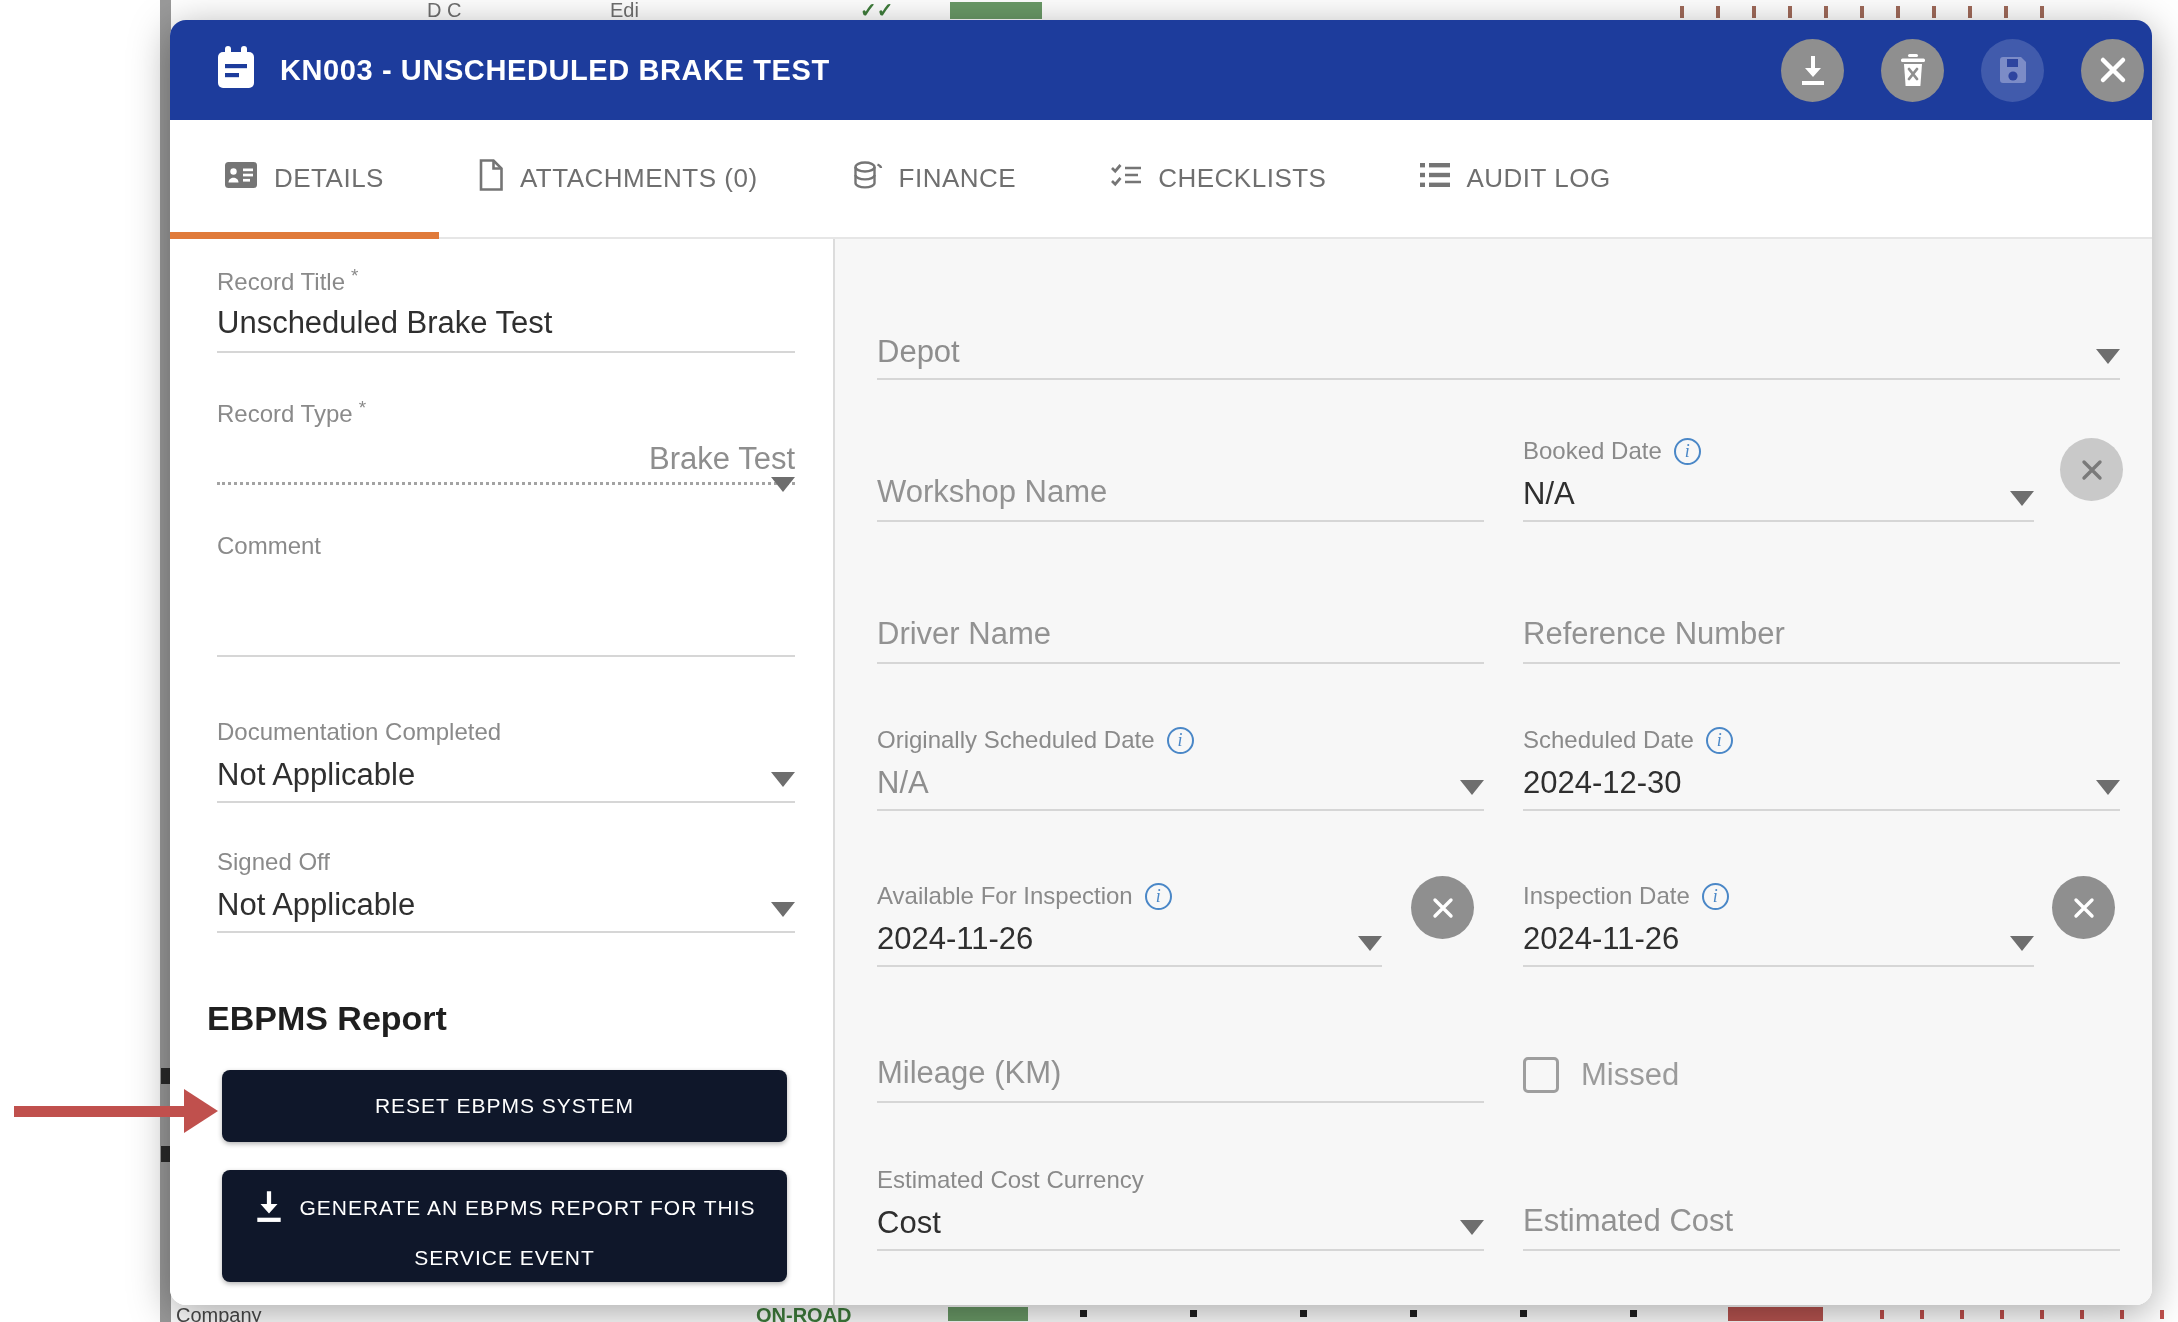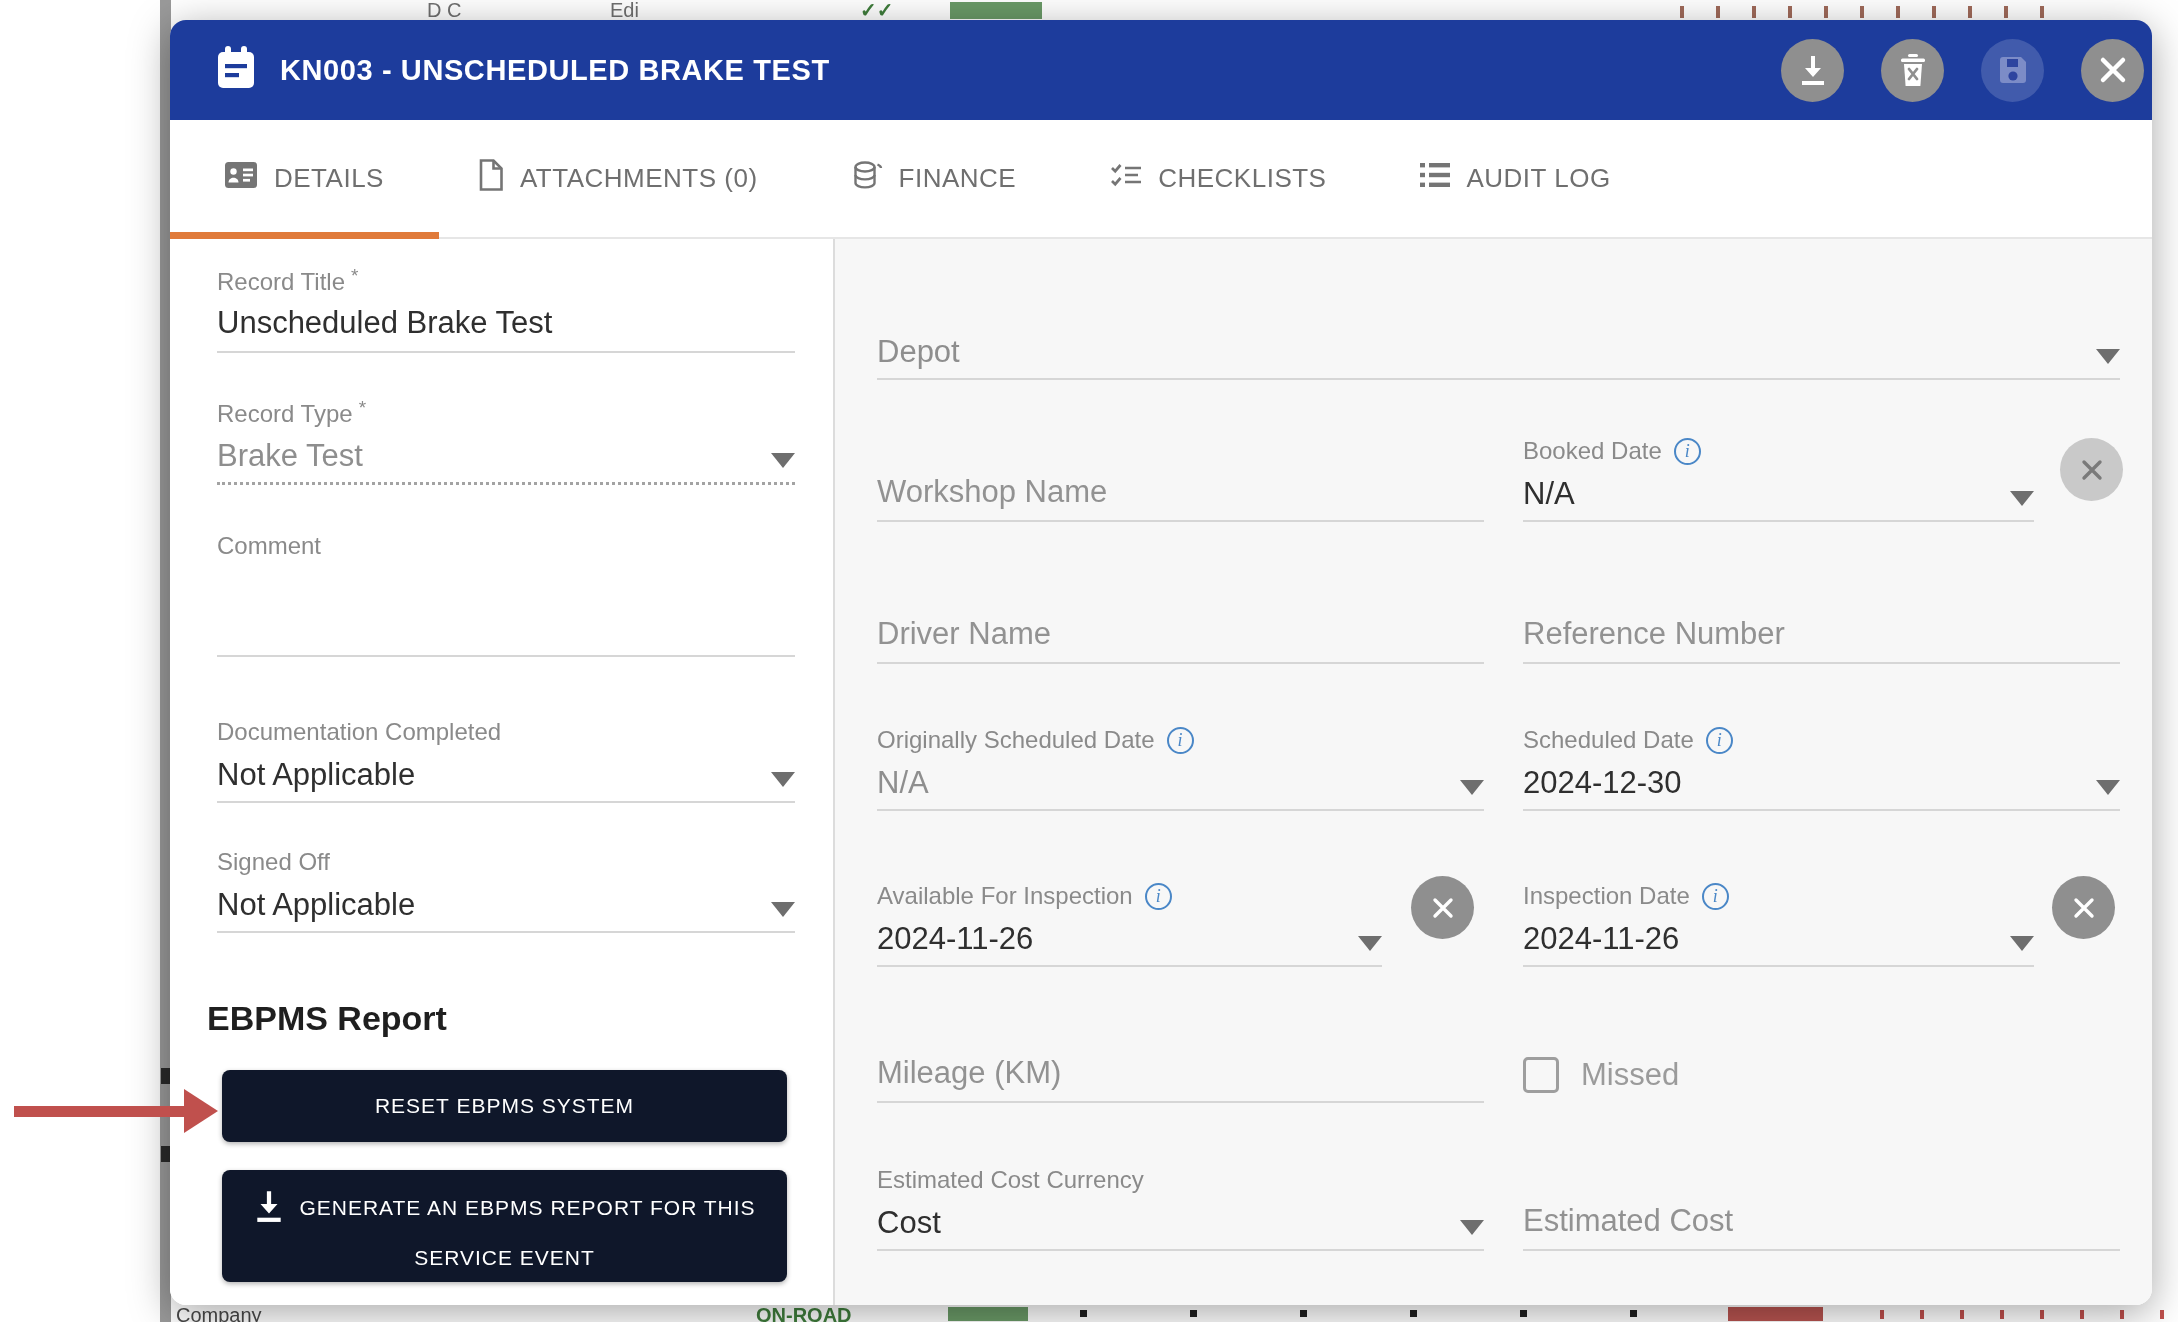--- a/index.html
+++ b/index.html
@@ -69,21 +69,21 @@
 
   
   .fld-label { font-size:24px; color:#8a8a8a; line-height:30px; display:flex; align-items:center; }
   .fld-label .req { margin-left:6px; font-size:19px; position:relative; top:-6px; }
   .fld-value {
     margin-top:12px; height:44px; display:flex; align-items:flex-end;
     font-size:31px; color:#2f2f2f; padding-bottom:8px; border-bottom:2px solid #d6d6d6;
     justify-content:space-between;
   }
   .fld-value.gray { color:#8e8e8e; }
-  .fld-value.dotted { border-bottom:3px dotted #a3a3a3; }
+  .fld-value.dotted { border-bottom:3px dotted #a3a3a3;flex-direction:column; }
   .caret { width:0; height:0; border-left:12px solid transparent; border-right:12px solid transparent;
     border-top:15px solid #6e6e6e; margin-bottom:6px; flex:0 0 auto; }
   .txt-input {
     width:100%; border:none; outline:none; background:transparent; padding:0; height:40px;
     font-family:"Liberation Sans", sans-serif; font-size:31px; color:#2f2f2f;
   }
   .txt-input::placeholder { color:#929292; opacity:1; }
   .comment-area {
     width:100%; height:92px; border:none; outline:none; background:transparent; resize:none;
     font-family:"Liberation Sans", sans-serif; font-size:31px; color:#2f2f2f; margin-top:4px;

